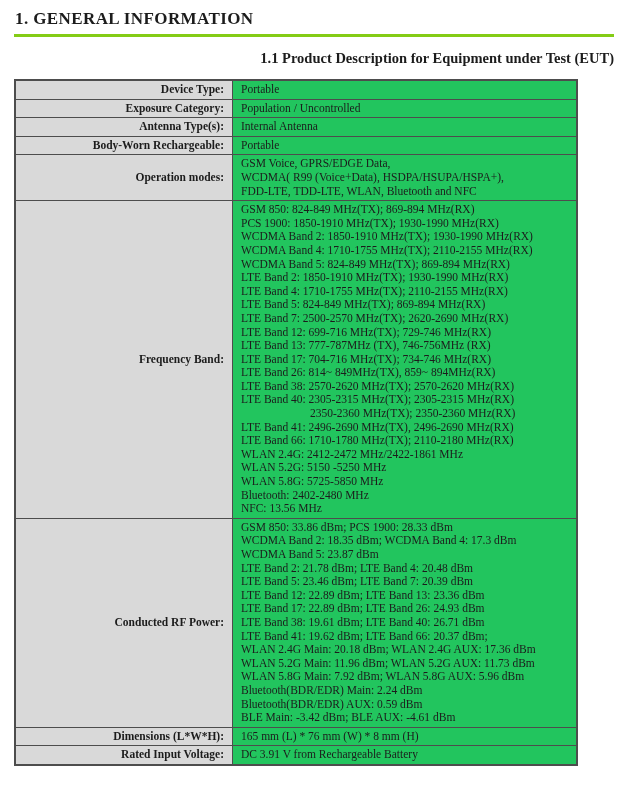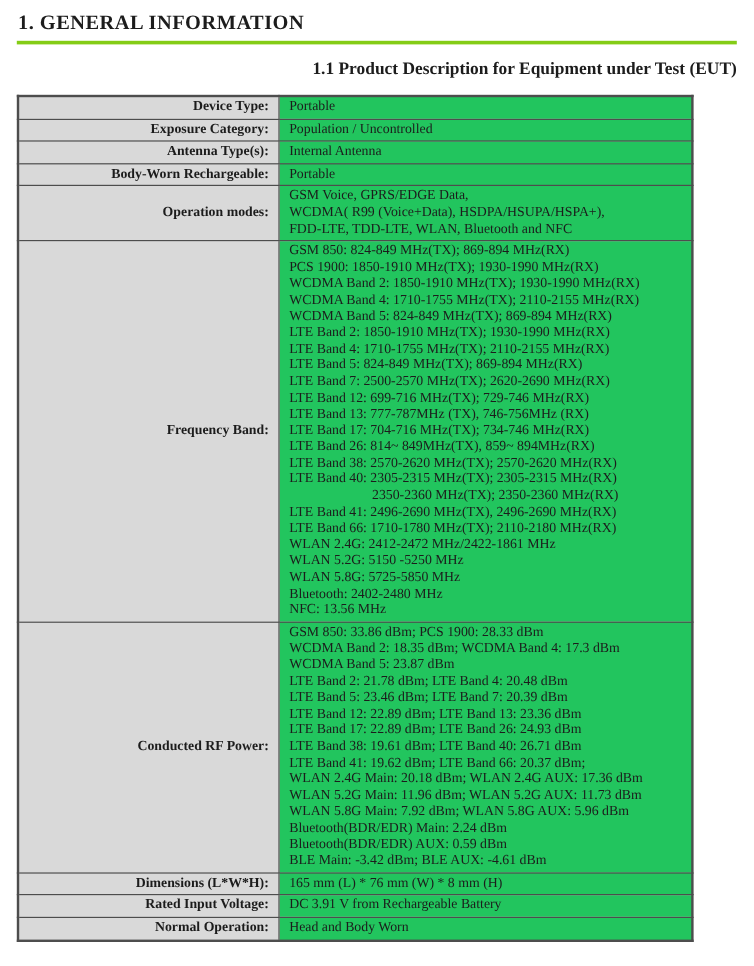--- a/index.html
+++ b/index.html
@@ -167,22 +167,16 @@
   </tr>
 
   <tr>
     <th class="label-cell">Rated Input Voltage:</th>
     <td class="value-cell">
             <div class="value-line">DC 3.91 V from Rechargeable Battery</div>
           </td>
   </tr>
 
 
-  <tr>
-    <th class="label-cell">Normal Operation:</th>
-    <td class="value-cell">
-            <div class="value-line">Head and Body Worn</div>
-          </td>
-  </tr>
 </tbody>
   </table>
 
 </div>
 
 </body></html>

